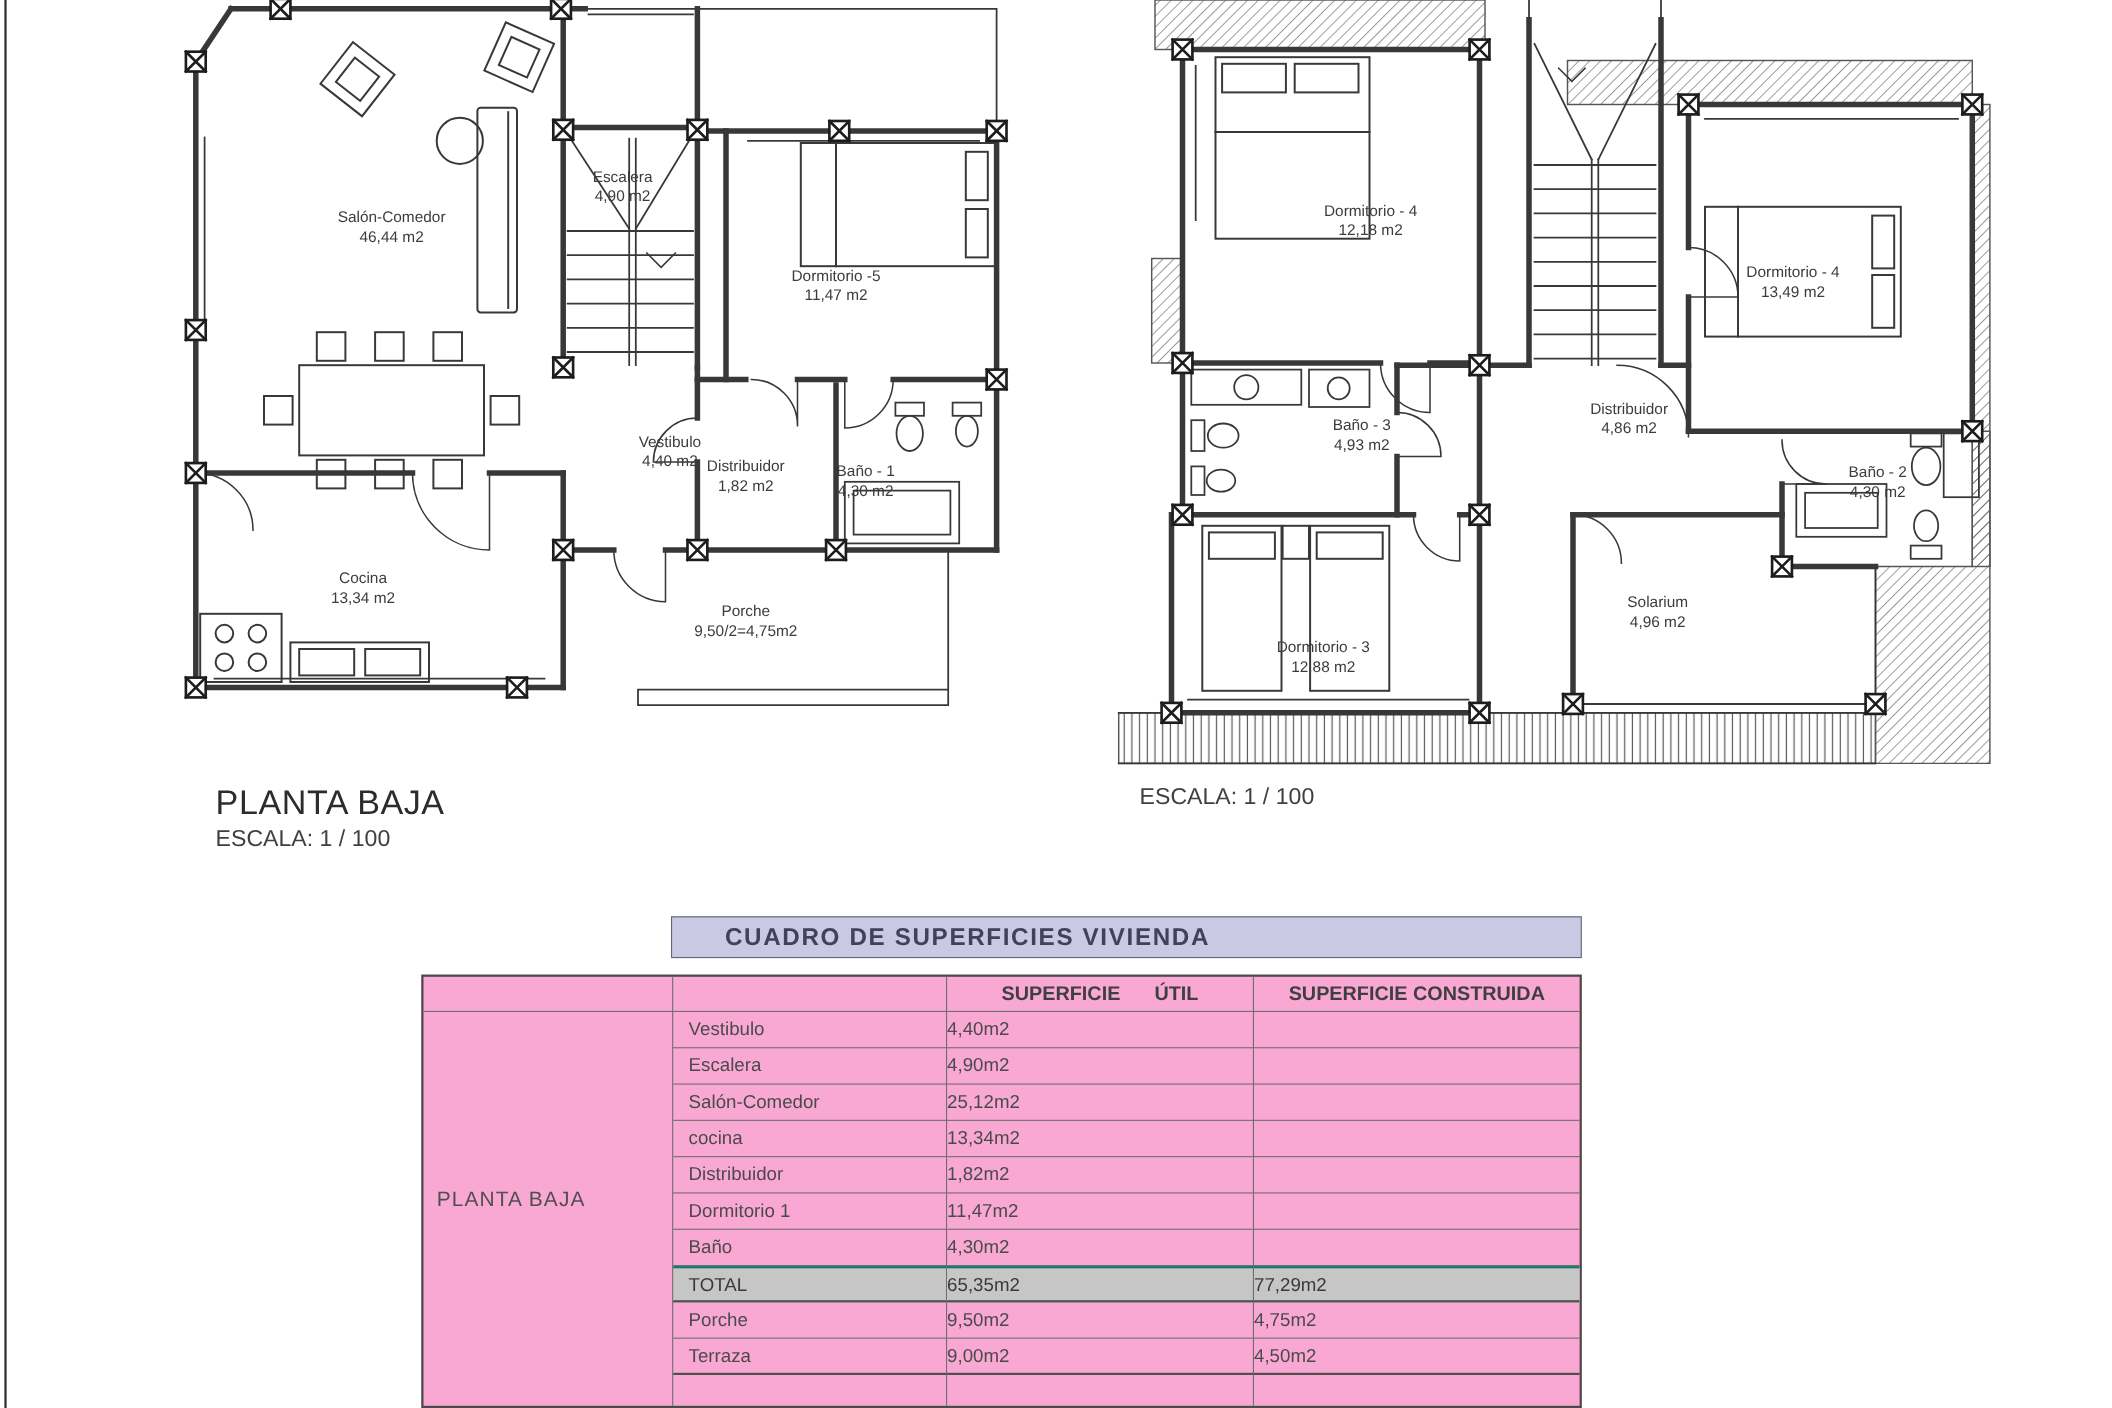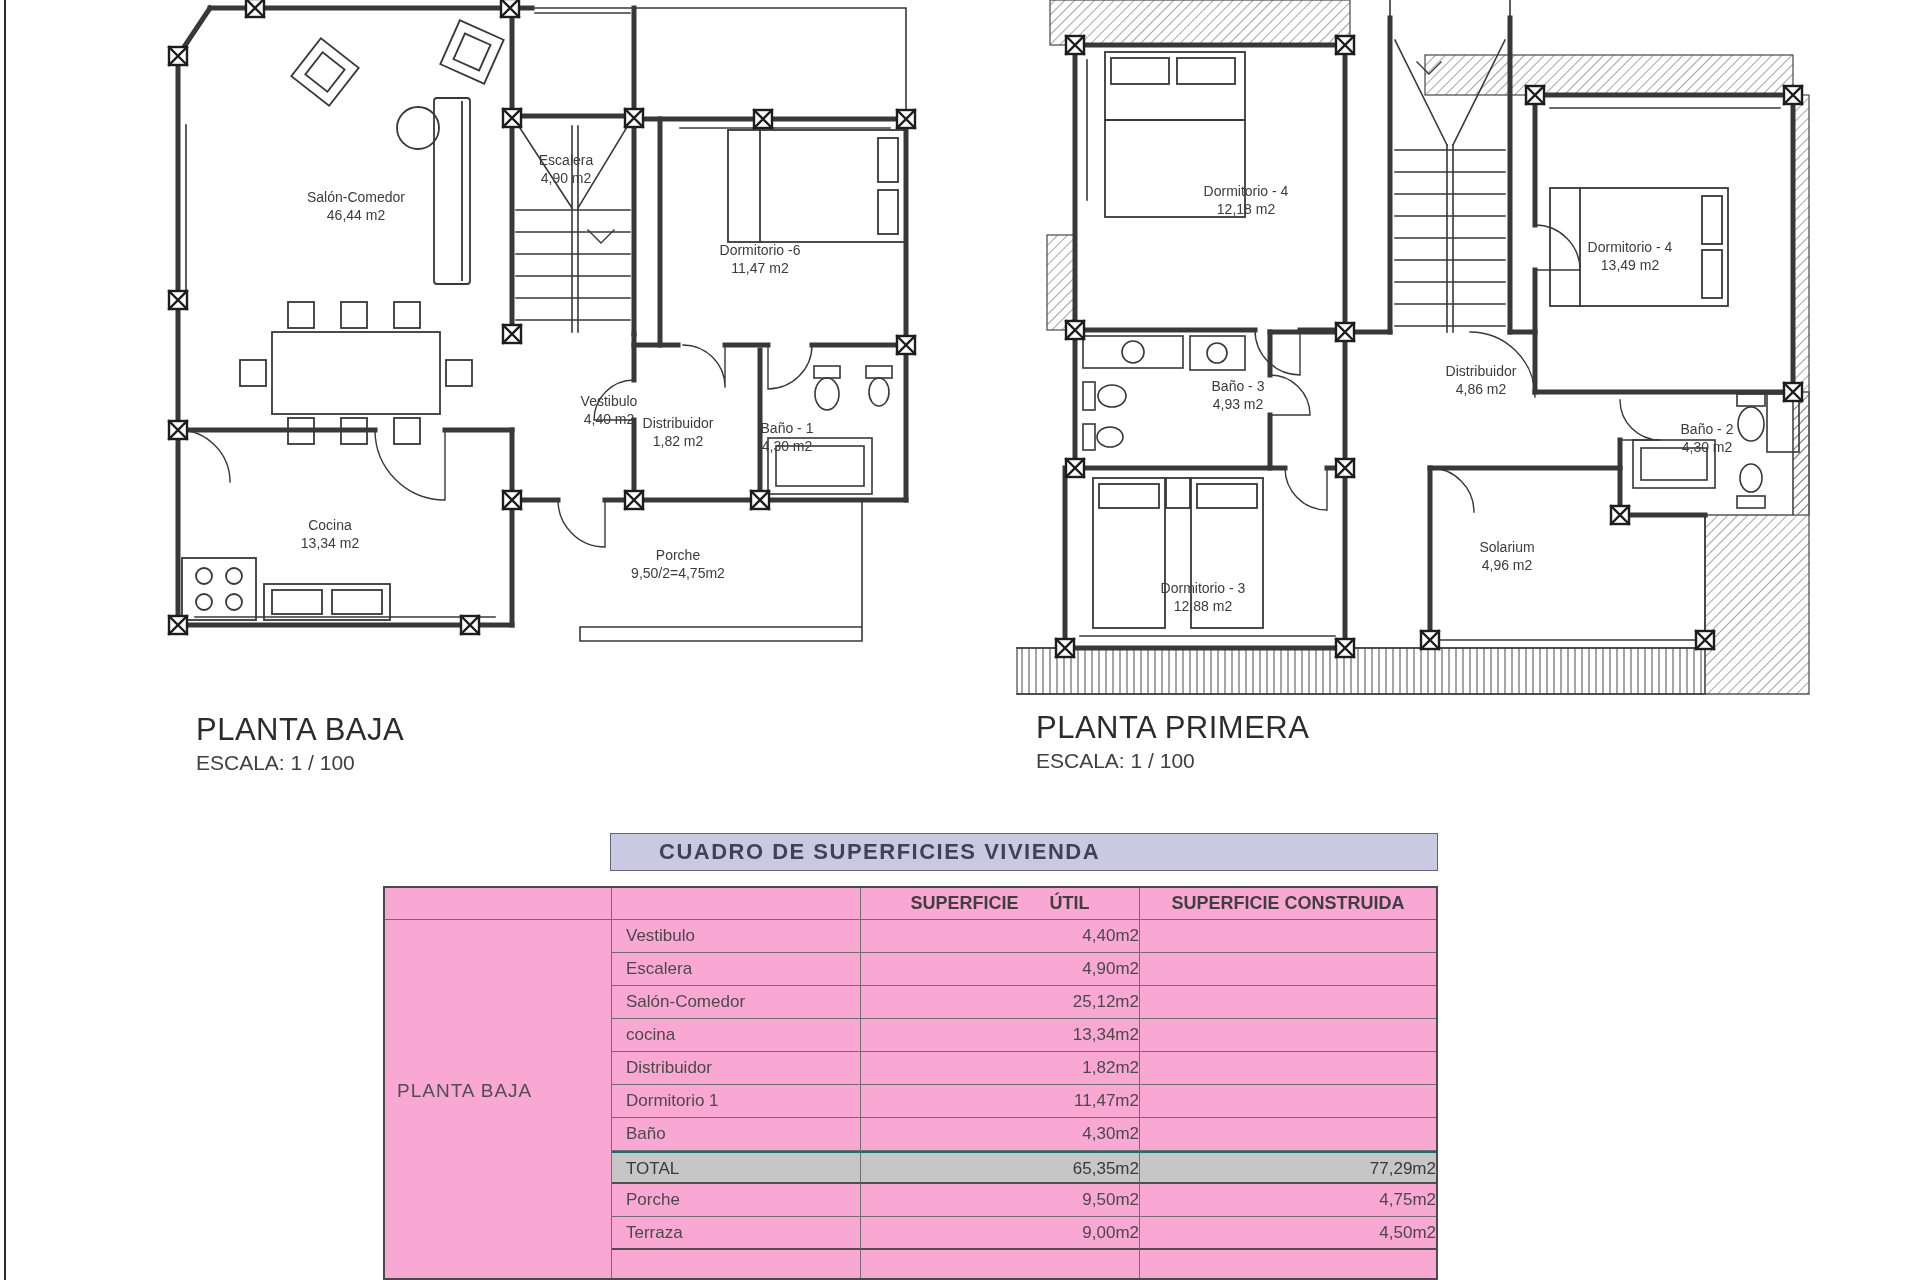--- a/index.html
+++ b/index.html
@@ -28,21 +28,21 @@
     position:absolute;left:383px;top:886px;width:1055px;height:394px;
     border:2px solid #4a4a4a;box-sizing:border-box;background:#f9a8d4;
     display:grid;
     grid-template-columns:227px 249px 279px 1fr;
     grid-template-rows:32px repeat(10,33px) auto;
   }
   .cell{border-right:1px solid #6e6e6e;border-bottom:1px solid #6e6e6e;box-sizing:border-box;
         font-size:17px;color:#4a4a4a;overflow:hidden;white-space:nowrap}
   .cell.lastcol{border-right:none}
   .cell.name{padding-left:14px;line-height:32px}
-  .cell.val{text-align:right;line-height:32px}
+  .cell.val{text-align:left;line-height:32px}
   .cell.hdr{font-weight:bold;font-size:18px;color:#3f3f3f;text-align:center;line-height:31px}
   .cell.hdr.util{word-spacing:26px}
   .cell.total{background:#c6c6c6;border-top:2px solid #0f766e;border-bottom:2px solid #4f4f4f;color:#3a3a3a}
   .cell.norub{border-bottom:none}
   .groupcell{
     grid-column:1;grid-row:2/13;border-right:1px solid #6e6e6e;box-sizing:border-box;position:relative;
   }
   .groupcell span{
     position:absolute;left:12px;top:160px;font-size:19px;letter-spacing:1px;color:#4f4f4f;white-space:nowrap;
   }
@@ -392,21 +392,21 @@
 
 <div class="room-label" style="left:271px;top:189px">
   <div class="rl-name">Salón-Comedor</div>
   <div class="rl-area">46,44 m2</div>
 </div>
 <div class="room-label" style="left:481px;top:152px">
   <div class="rl-name">Escalera</div>
   <div class="rl-area">4,90 m2</div>
 </div>
 <div class="room-label" style="left:675px;top:242px">
-  <div class="rl-name">Dormitorio -6</div>
+  <div class="rl-name">Dormitorio -5</div>
   <div class="rl-area">11,47 m2</div>
 </div>
 <div class="room-label" style="left:524px;top:393px">
   <div class="rl-name">Vestibulo</div>
   <div class="rl-area">4,40 m2</div>
 </div>
 <div class="room-label" style="left:593px;top:415px">
   <div class="rl-name">Distribuidor</div>
   <div class="rl-area">1,82 m2</div>
 </div>
@@ -450,21 +450,20 @@
 <div class="room-label" style="left:1422px;top:539px">
   <div class="rl-name">Solarium</div>
   <div class="rl-area">4,96 m2</div>
 </div>
 
 <div class="plan-title" style="left:196px;top:712px">
   <div class="pt-main">PLANTA BAJA</div>
   <div class="pt-scale">ESCALA: 1 / 100</div>
 </div>
 <div class="plan-title" style="left:1036px;top:710px">
-  <div class="pt-main">PLANTA PRIMERA</div>
   <div class="pt-scale">ESCALA: 1 / 100</div>
 </div>
 
 <div class="tbl-title">CUADRO DE SUPERFICIES VIVIENDA</div>
 
 <div class="grid">
 
   <div class="cell hdr"></div>
   <div class="cell hdr"></div>
   <div class="cell hdr util">SUPERFICIE ÚTIL</div>

